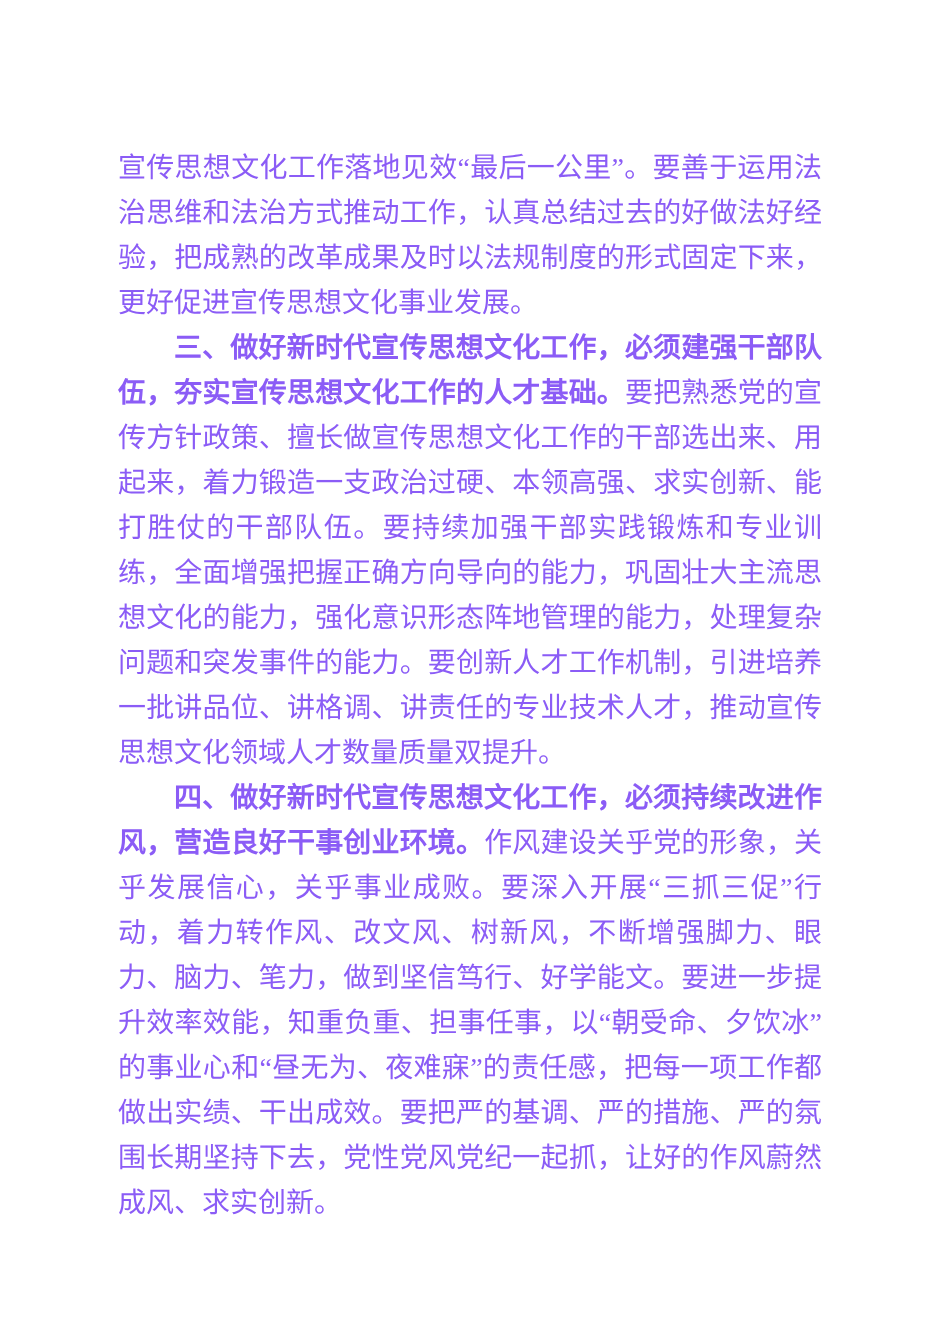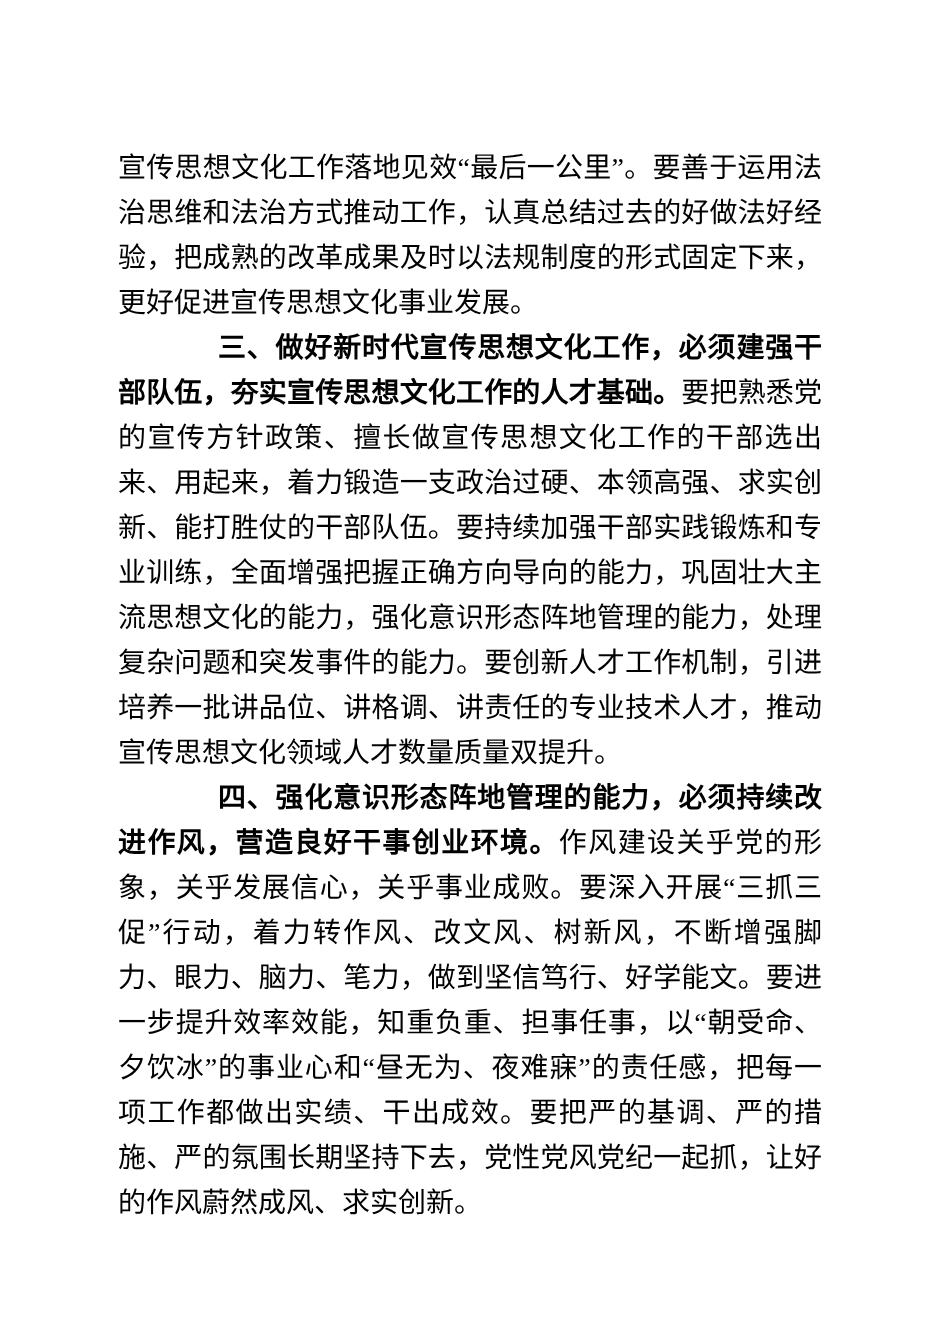--- a/index.html
+++ b/index.html
@@ -14,44 +14,43 @@
     margin: 0 auto;
     background: #ffffff;
     box-sizing: border-box;
     padding: 145px 128px 0 118px;
     overflow: hidden;
   }
   .doc-body {
     font-family: "Liberation Serif", "DejaVu Serif", serif;
     font-size: 28px;
     line-height: 45px;
-    color: #000000;
+    color: #8b5cf6;
     text-align: justify;
     text-justify: inter-ideograph;
   }
   .para {
     margin: 0;
     padding: 0;
     text-indent: 2em;
   }
   .para.no-indent {
     text-indent: 0;
   }
   .section-lead {
     font-family: "Liberation Sans", "DejaVu Sans", sans-serif;
     font-weight: 700;
-    margin-left: 44px;
   }
 </style>
 </head>
 <body>
 
 <div class="page">
   <div class="doc-body">
 
     <p class="para no-indent"><span>宣传思想文化工作落地见效“最后一公里”。要善于运用法治思维和法治方式推动工作，认真总结过去的好做法好经验，把成熟的改革成果及时以法规制度的形式固定下来，更好促进宣传思想文化事业发展。</span></p>
 
     <p class="para"><span class="section-lead">三、做好新时代宣传思想文化工作，必须建强干部队伍，夯实宣传思想文化工作的人才基础。</span><span>要把熟悉党的宣传方针政策、擅长做宣传思想文化工作的干部选出来、用起来，着力锻造一支政治过硬、本领高强、求实创新、能打胜仗的干部队伍。要持续加强干部实践锻炼和专业训练，全面增强把握正确方向导向的能力，巩固壮大主流思想文化的能力，强化意识形态阵地管理的能力，处理复杂问题和突发事件的能力。要创新人才工作机制，引进培养一批讲品位、讲格调、讲责任的专业技术人才，推动宣传思想文化领域人才数量质量双提升。</span></p>
 
-    <p class="para"><span class="section-lead">四、强化意识形态阵地管理的能力，必须持续改进作风，营造良好干事创业环境。</span><span>作风建设关乎党的形象，关乎发展信心，关乎事业成败。要深入开展“三抓三促”行动，着力转作风、改文风、树新风，不断增强脚力、眼力、脑力、笔力，做到坚信笃行、好学能文。要进一步提升效率效能，知重负重、担事任事，以“朝受命、夕饮冰”的事业心和“昼无为、夜难寐”的责任感，把每一项工作都做出实绩、干出成效。要把严的基调、严的措施、严的氛围长期坚持下去，党性党风党纪一起抓，让好的作风蔚然成风、求实创新。</span></p>
+    <p class="para"><span class="section-lead">四、做好新时代宣传思想文化工作，必须持续改进作风，营造良好干事创业环境。</span><span>作风建设关乎党的形象，关乎发展信心，关乎事业成败。要深入开展“三抓三促”行动，着力转作风、改文风、树新风，不断增强脚力、眼力、脑力、笔力，做到坚信笃行、好学能文。要进一步提升效率效能，知重负重、担事任事，以“朝受命、夕饮冰”的事业心和“昼无为、夜难寐”的责任感，把每一项工作都做出实绩、干出成效。要把严的基调、严的措施、严的氛围长期坚持下去，党性党风党纪一起抓，让好的作风蔚然成风、求实创新。</span></p>
 
   </div>
 </div>
 
 </body></html>

